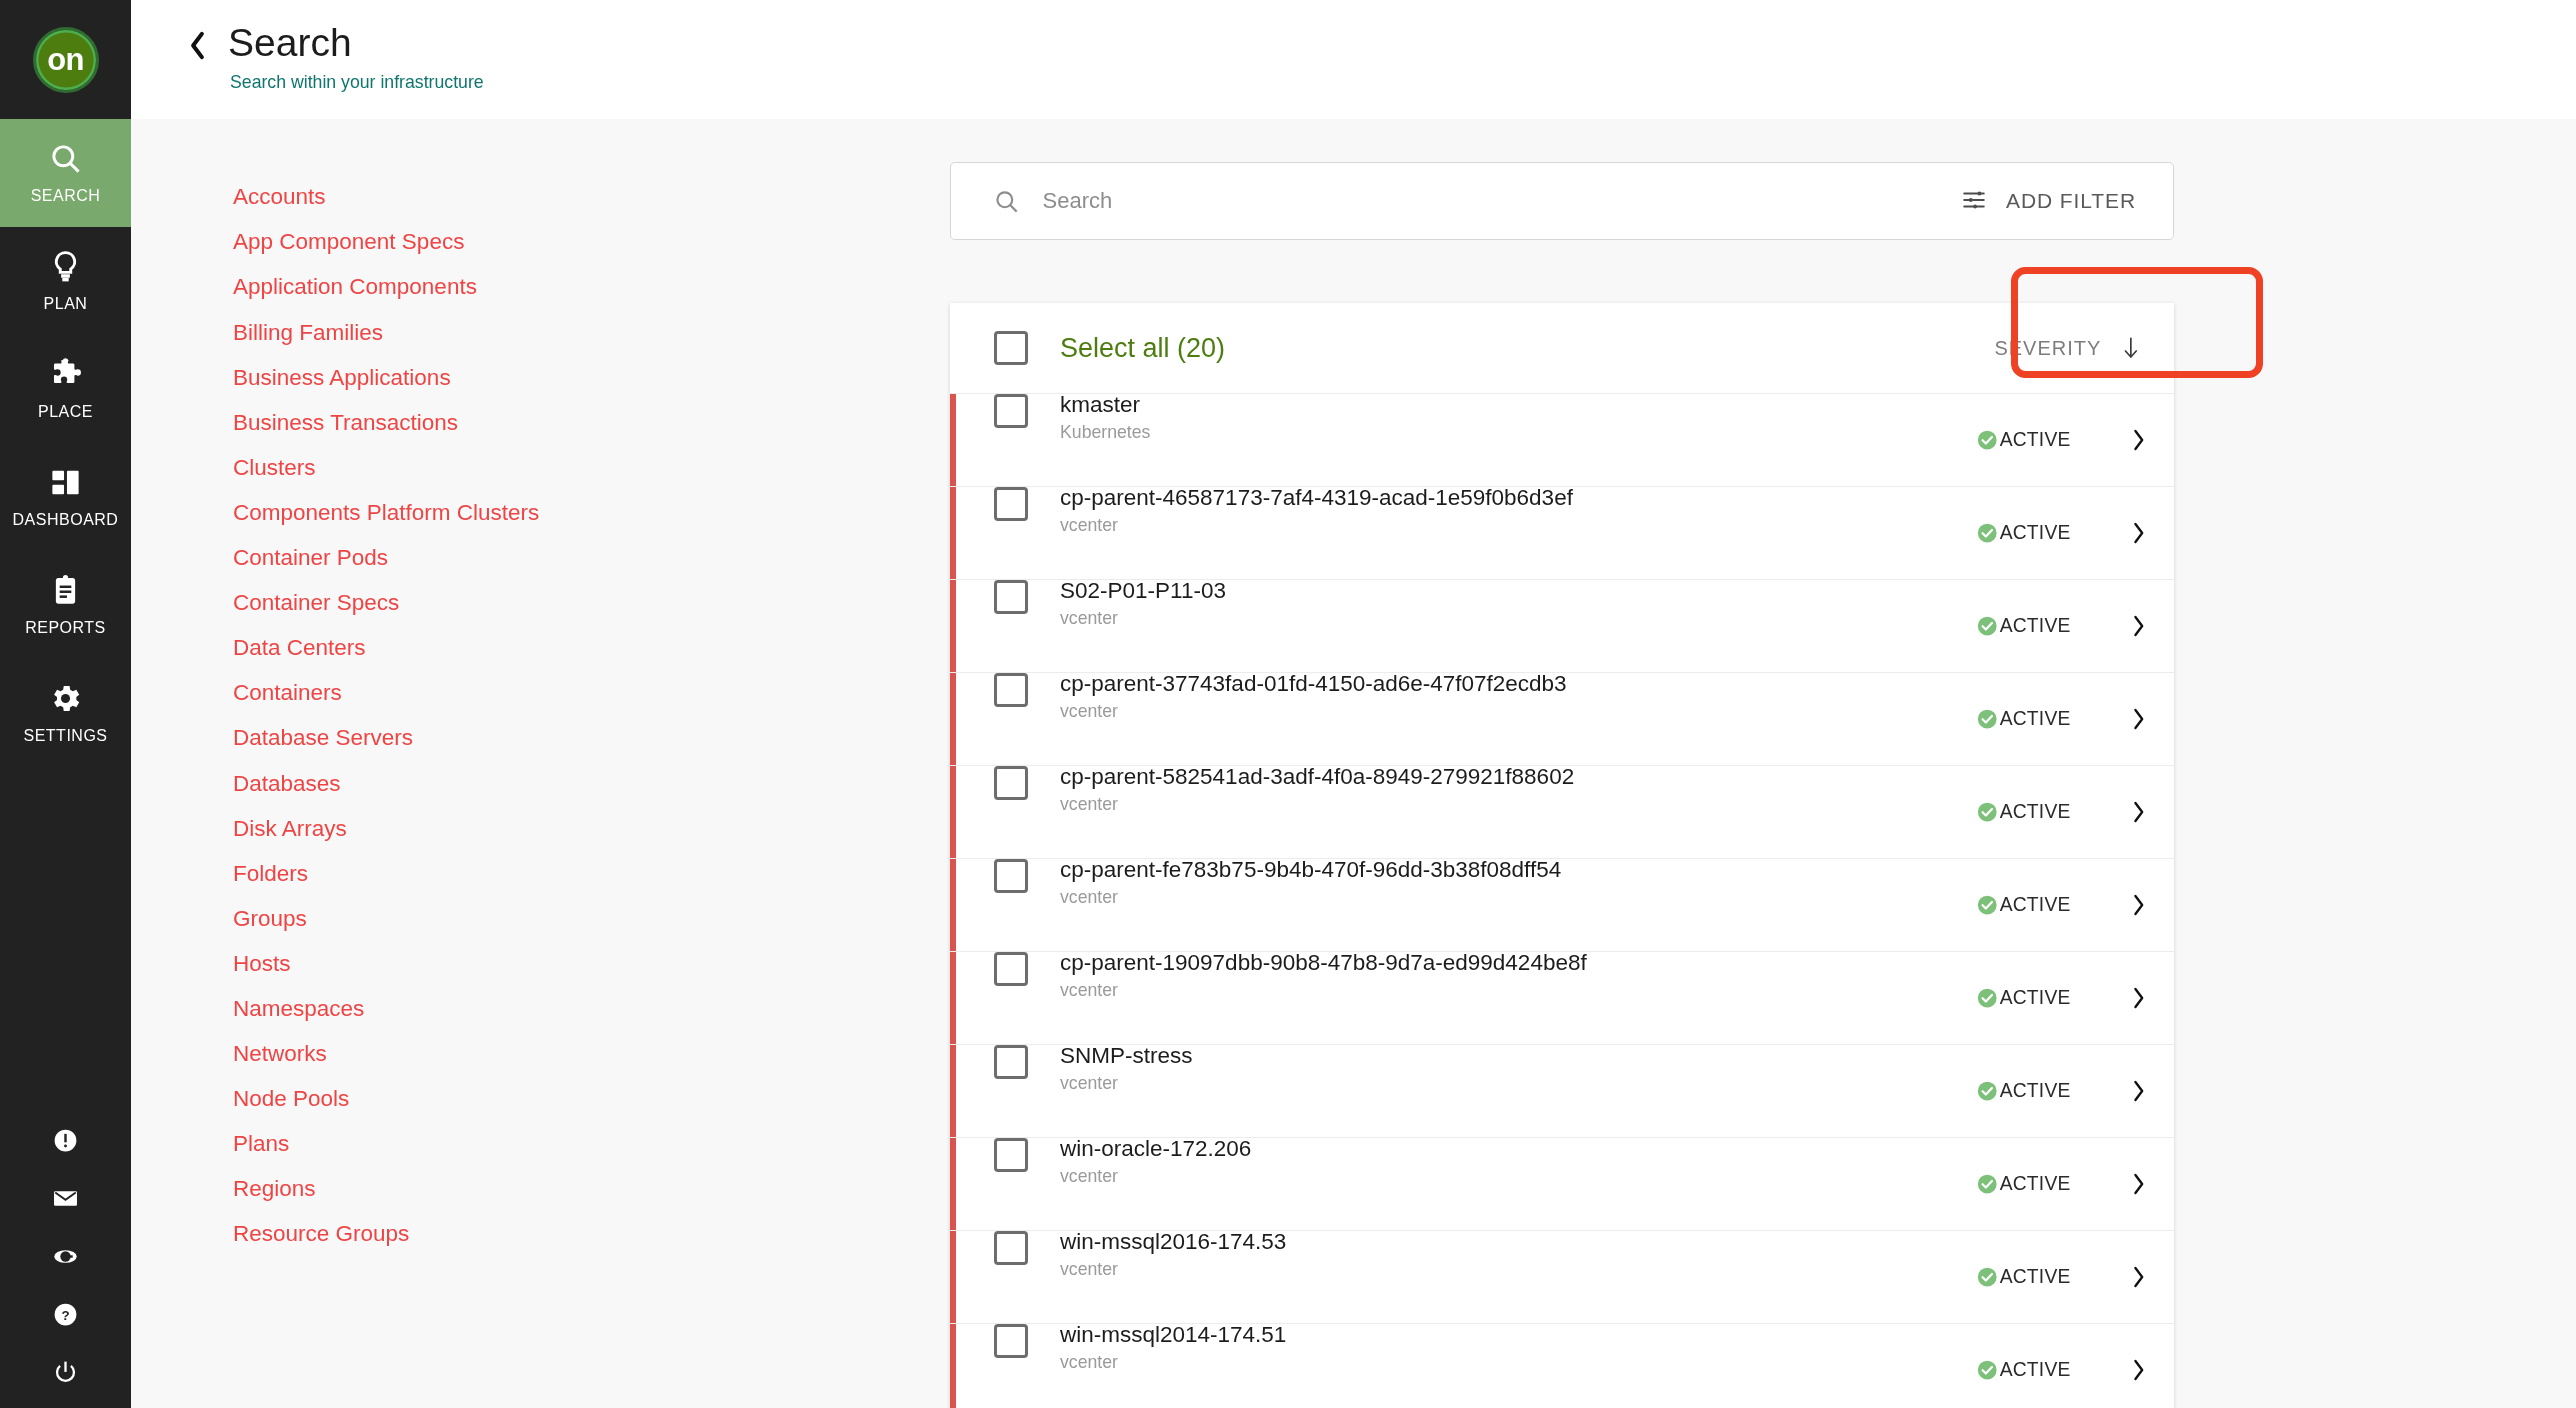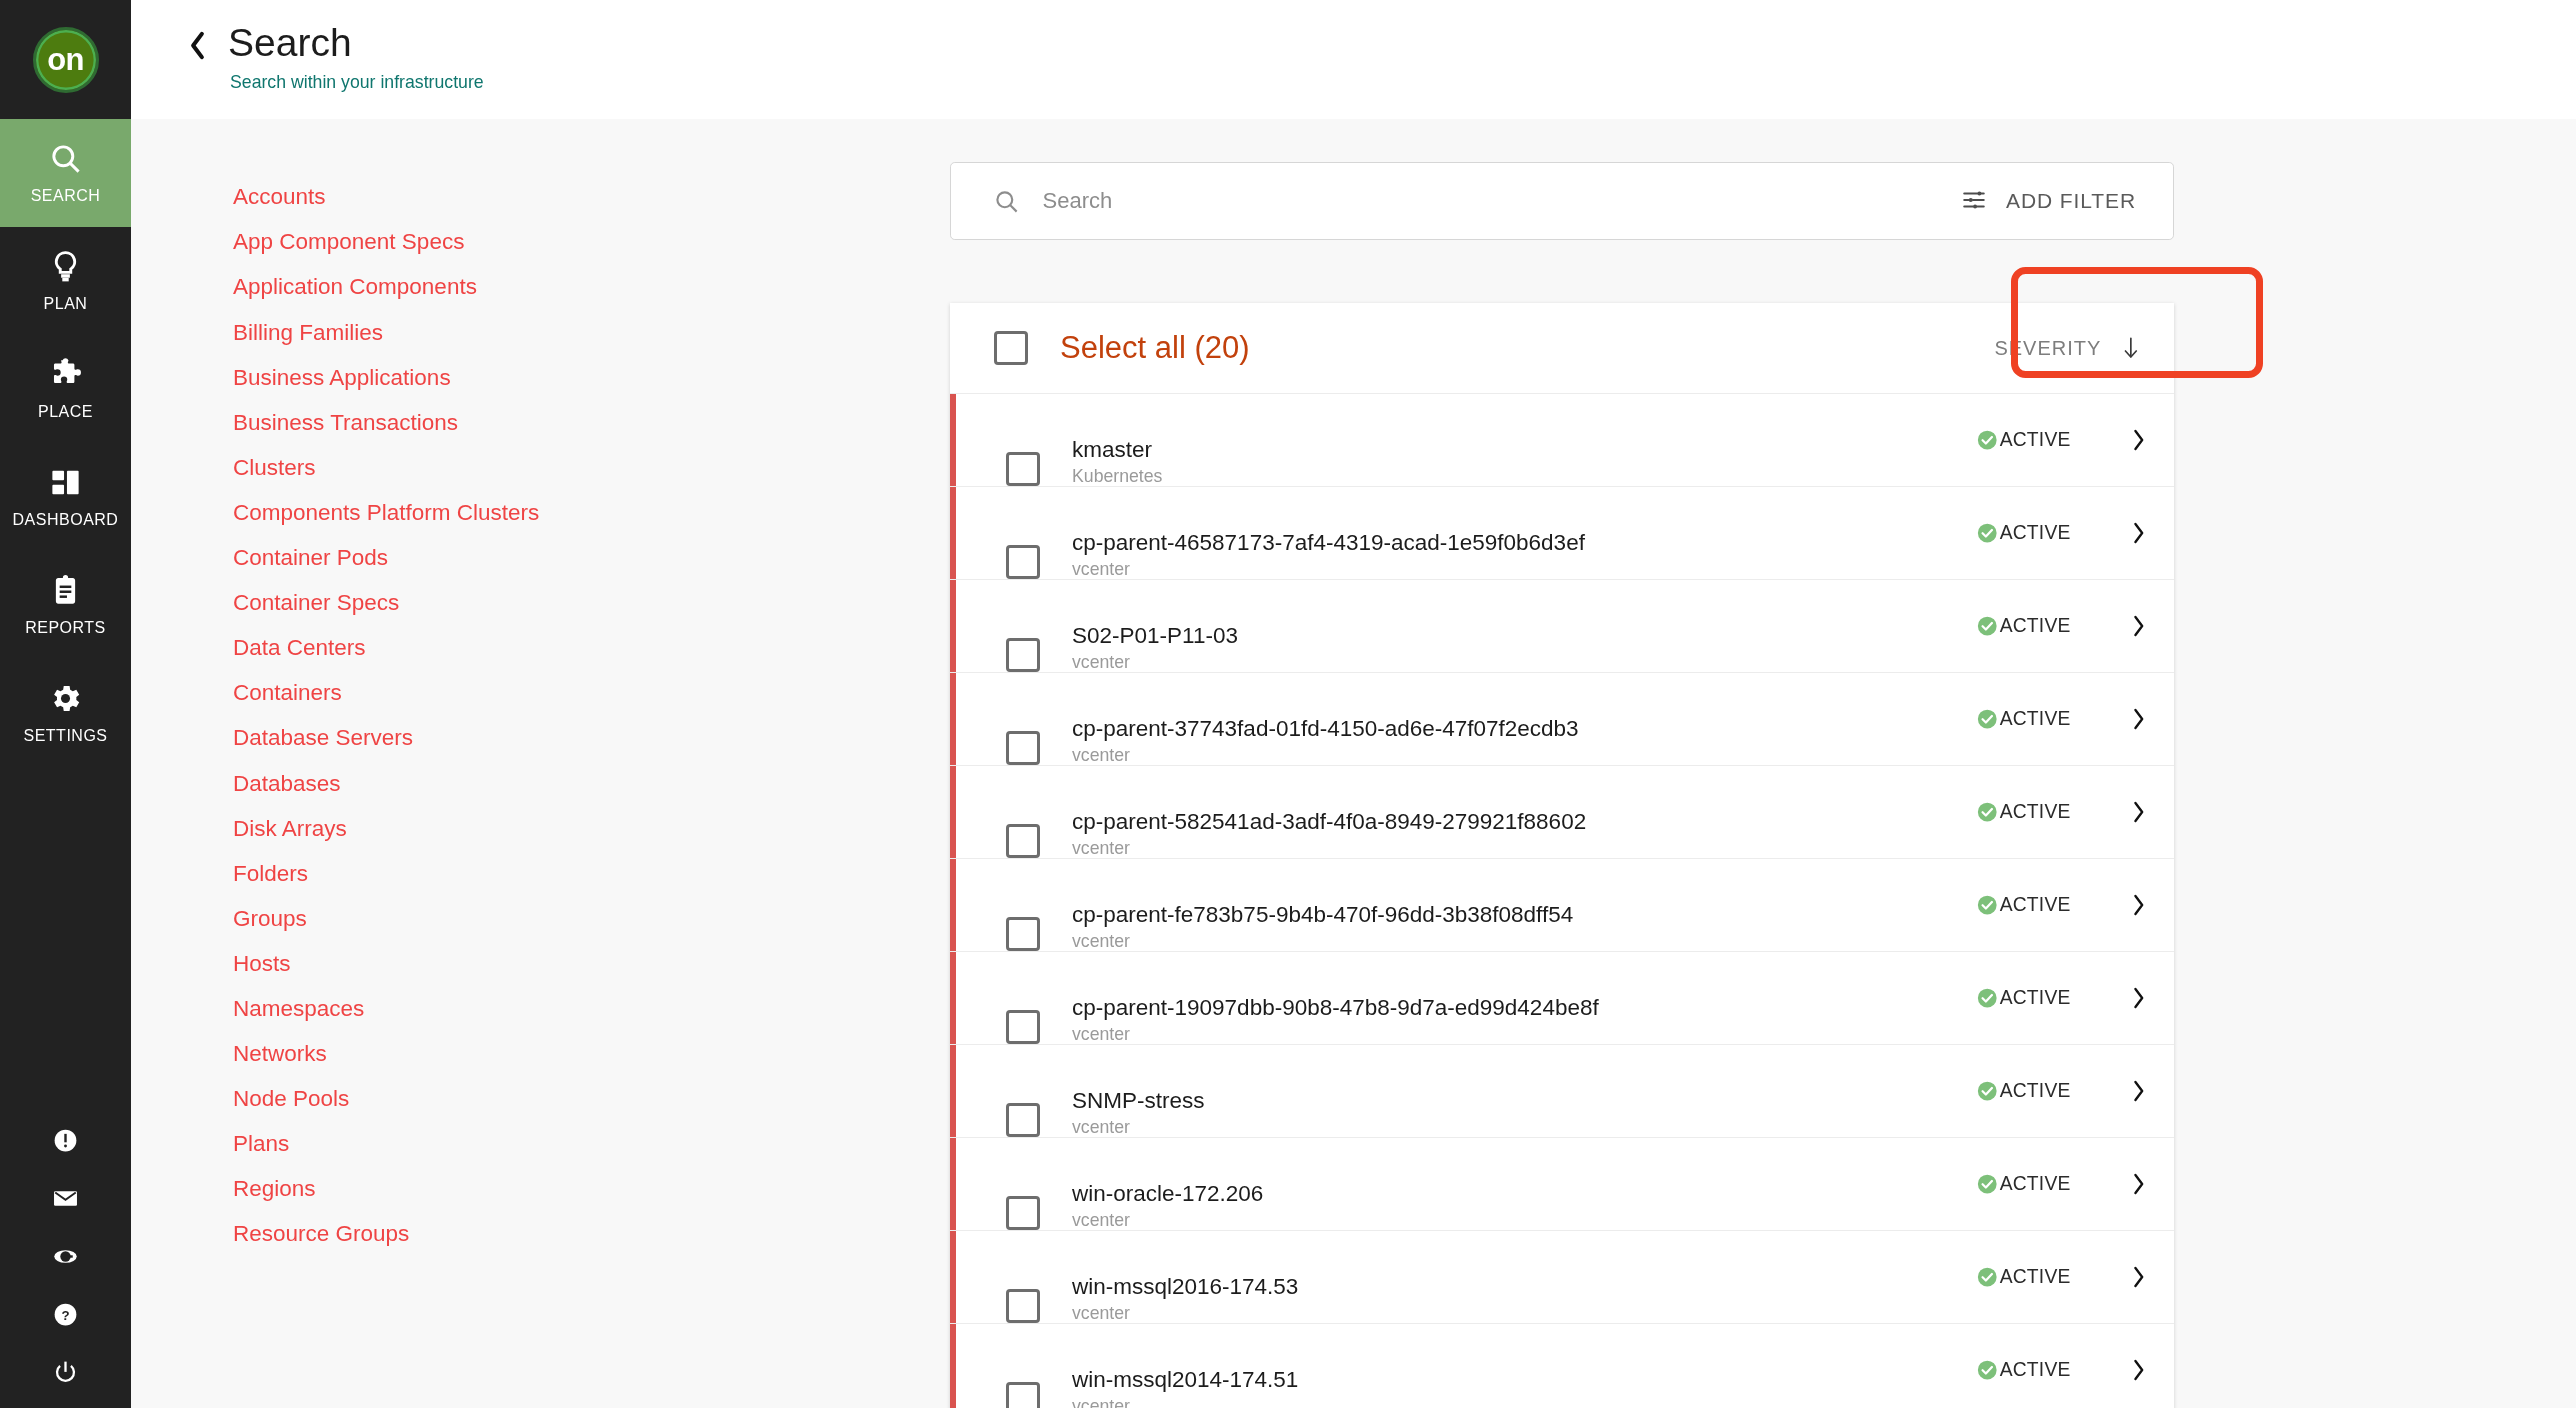--- a/index.html
+++ b/index.html
@@ -133,41 +133,40 @@
     border-bottom: 0.8px solid #ececec;
     position: relative;
   }
   .cbox {
     width: 34px; height: 34px;
     border: 3.2px solid #6d6d6d; border-radius: 4px;
     background: #ffffff; flex: none; cursor: pointer;
   }
   #results-header .cbox { margin-left: 44px; }
   #select-all-label {
-    margin-left: 32px; font-size: 31px; color: #c2410c;
+    margin-left: 32px; font-size: 27px; color: #4d7c0f;
   }
   #severity-group {
     position: absolute; right: 34px; top: 50%;
     transform: translateY(-50%);
     display: flex; align-items: center; gap: 21px;
     cursor: pointer;
   }
   #severity-label {
     font-size: 20px; color: #7d7d7d; letter-spacing: 1px;
   }
   #sort-arrow { width: 17.7px; height: 24px; }
 
   .row {
     position: relative;
     height: 93px;
-    display: flex; align-items: flex-end;
+    display: flex; align-items: flex-start;
     border-bottom: 0.8px solid #ececec;
     background: #ffffff;
     cursor: pointer;
-    padding-left: 12px;
   }
   .row .accent {
     position: absolute; left: 0; top: 0; bottom: 0;
     width: 6.4px; background: #d9534f;
   }
   .row .cbox { margin-left: 44px; }
   .row-text { margin-left: 32px; display: flex; flex-direction: column; gap: 7.2px; }
   .row-name { font-size: 22.5px; color: #1c1c1c; line-height: 1; }
   .row-sub  { font-size: 17.7px; color: #9a9a9a; line-height: 1; }
   .row-right {

